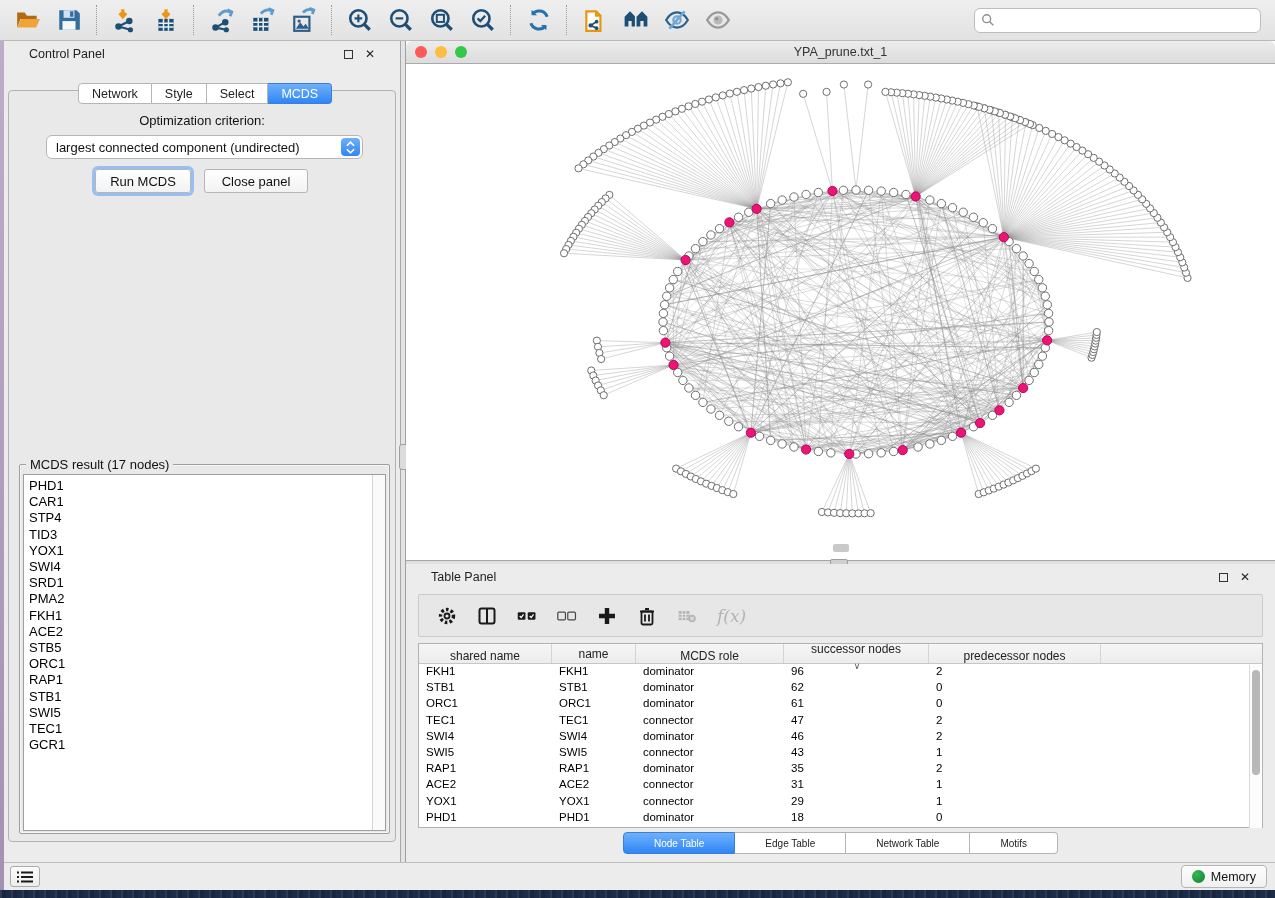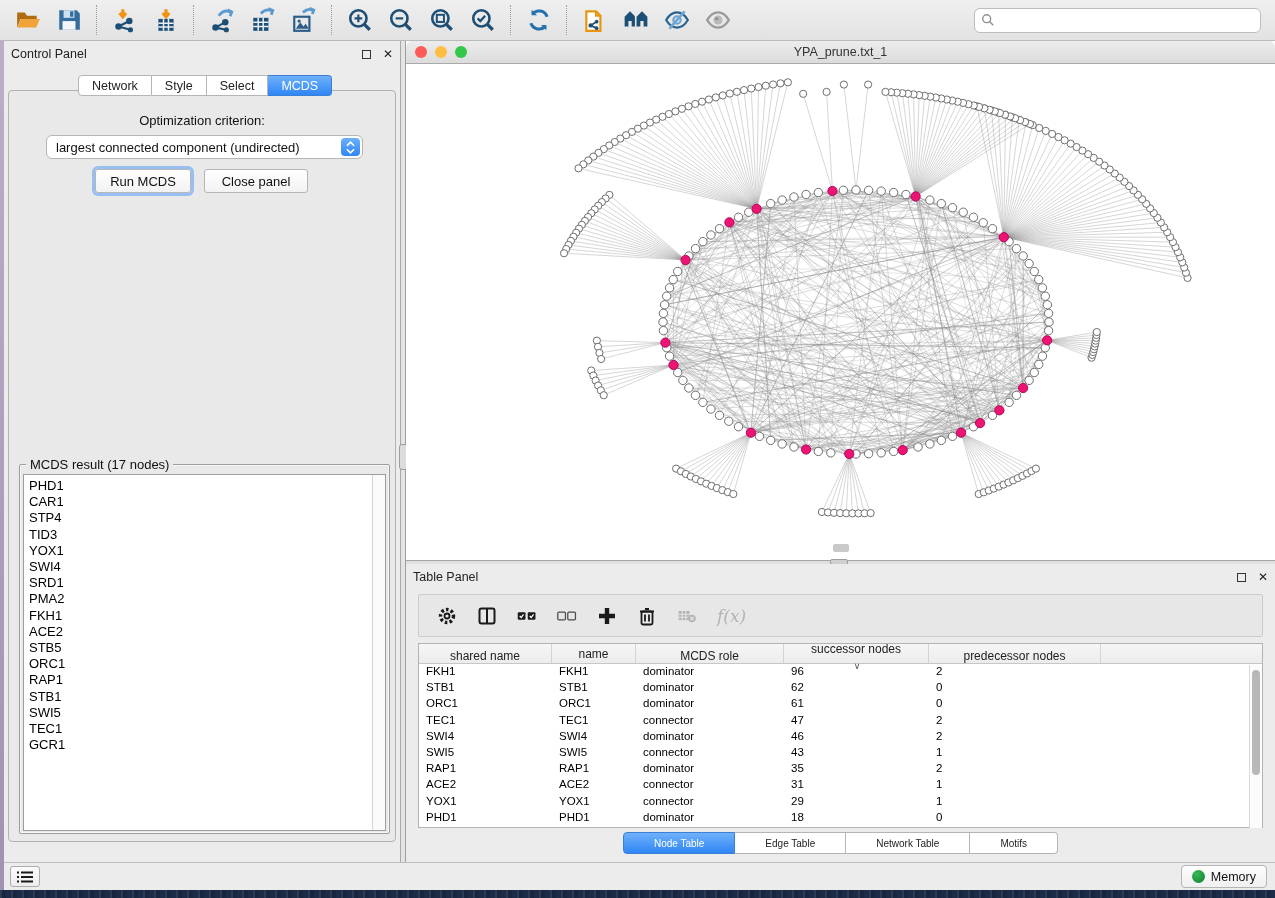--- a/index.html
+++ b/index.html
@@ -16,25 +16,25 @@
   #search-wrap { margin-left:auto; margin-right:14px; width:287px; height:25px; background:#fff; border:1px solid #bdbdbd; border-radius:6px; display:flex; align-items:center; padding-left:6px; }
   #search-wrap svg { width:14px; height:14px; }
   #search-input { border:none; outline:none; flex:1; height:100%; font-size:12px; background:transparent; }
 
   
   #left-strip { left:0; top:41px; width:4px; height:849px; background:linear-gradient(#bcadc9,#a291b3); }
   #bottom-strip { left:0; top:890px; width:1275px; height:8px; background:#1c2b47; background-image:repeating-linear-gradient(90deg, rgba(255,255,255,0.07) 0 2px, rgba(0,0,0,0.12) 2px 6px, transparent 6px 11px); }
 
   
   #control-panel { left:4px; top:41px; width:397px; height:821px; background:#ececec; border-right:1px solid #a8a8a8; }
-  .panel-head { height:26px; display:flex; align-items:center; padding:0 7px; font-size:12.5px; color:#222; }
+  .panel-head { height:26px; display:flex; align-items:center; padding:0 25px; font-size:12.5px; color:#222; }
   .panel-head .spacer { flex:1; }
   .float-btn { width:9px; height:9px; border:1.6px solid #333; margin-right:12px; }
   .close-btn { font-size:12px; font-weight:bold; color:#222; line-height:1; }
-  #cp-tabs { position:absolute; left:74px; top:34px; display:flex; z-index:2; }
+  #cp-tabs { position:absolute; left:74px; top:42px; display:flex; z-index:2; }
   .cp-tab { height:21px; padding:0 13px; background:#fff; border:1px solid #b5b5b5; border-left:none; font-size:12.5px; display:flex; align-items:center; color:#222; }
   .cp-tab:first-child { border-left:1px solid #b5b5b5; border-radius:4px 0 0 4px; }
   .cp-tab:last-child { border-radius:0 4px 4px 0; }
   .cp-tab.active { background:linear-gradient(#6fb1fb,#2f86f6); border-color:#3d7fd6; color:#fff; }
   #cp-content { position:absolute; left:4px; top:49px; width:388px; height:752px; background:#e9e9e9; border:1px solid #b2b2b2; border-radius:4px; }
   #opt-label { width:100%; text-align:center; top:22px; font-size:13px; color:#111; }
   #criterion-select { left:37px; top:44px; width:317px; height:24px; background:#fff; border:1px solid #b6b6b6; border-radius:6px; font-size:13px; display:flex; align-items:center; padding-left:9px; color:#111; }
   #criterion-stepper { position:absolute; right:2px; top:2px; width:19px; height:18px; border-radius:4px; background:linear-gradient(#6db0fb,#2f86f6); display:flex; flex-direction:column; align-items:center; justify-content:center; gap:1px; }
   #criterion-stepper svg { width:9px; height:6px; }
   .cp-btn { top:78px; height:24px; background:linear-gradient(#ffffff,#f2f2f2); border:1px solid #b6b6b6; border-radius:3px; font-size:13px; display:flex; align-items:center; justify-content:center; color:#111; }

